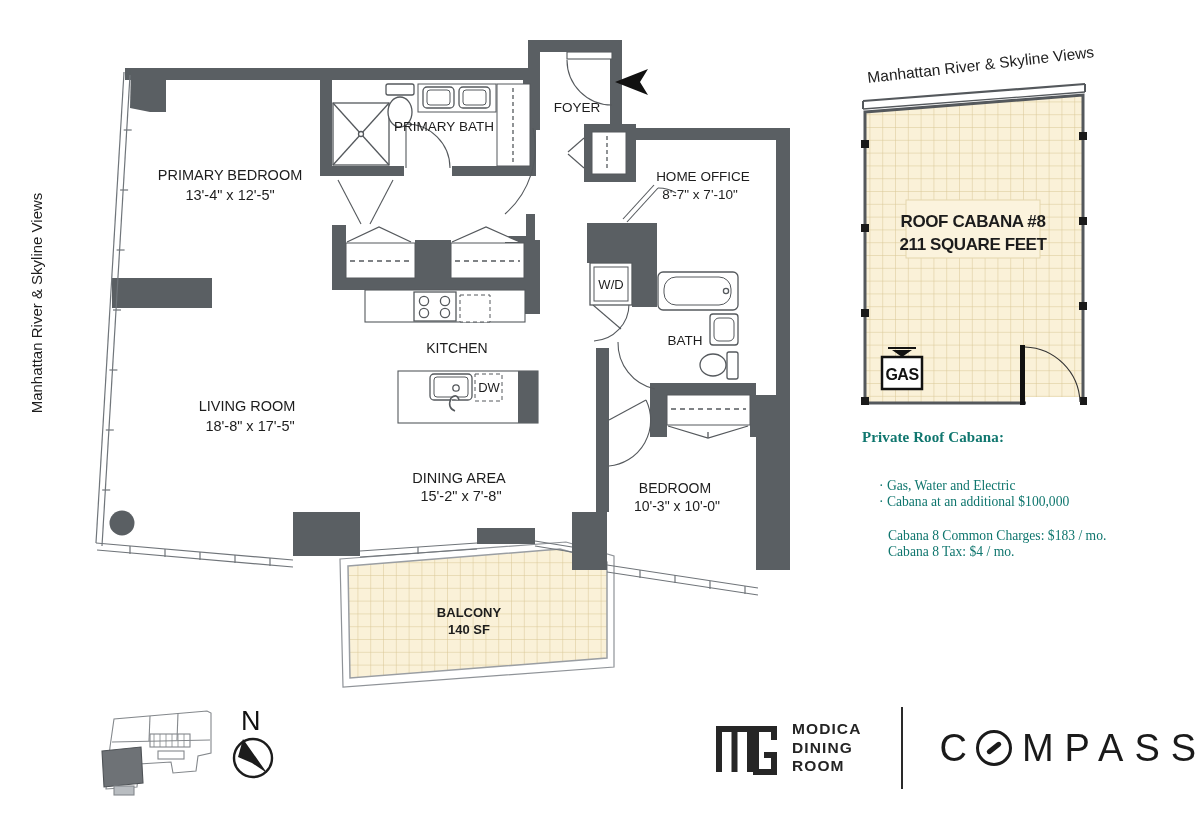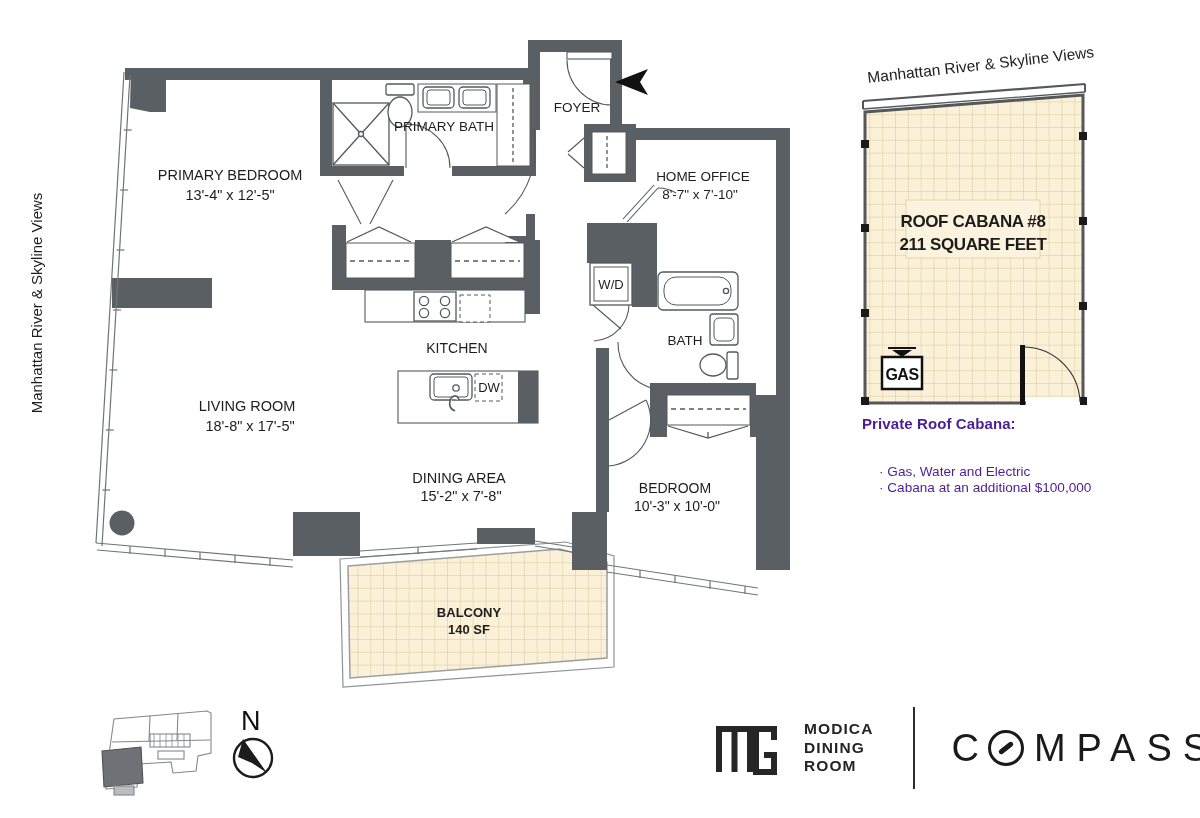--- a/index.html
+++ b/index.html
@@ -1,29 +1,29 @@
 <!DOCTYPE html>
 <html><head>
 <meta charset="utf-8">
 <style>
   html,body{margin:0;padding:0;background:#ffffff;width:1200px;height:818px;overflow:hidden;
     font-family:"Liberation Sans", sans-serif;}
   .stage{position:relative;width:1200px;height:818px;background:#fff;}
   svg text{font-family:"Liberation Sans", sans-serif;}
   
-  .cabana-details{position:absolute;left:862px;top:415px;width:330px;color:#4c1d95;}
+  .cabana-details{position:absolute;left:862px;top:429px;width:330px;color:#0f766e;font-family:Liberation Serif, serif;}
   .cabana-details h3{margin:0;font-size:15px;font-weight:700;letter-spacing:.1px;}
   .cabana-details ul{list-style:none;margin:32px 0 0 0;padding:0 0 0 17px;}
   .cabana-details li{font-size:13.6px;line-height:16.4px;}
   .cabana-details .charges{margin:17px 0 0 0;padding-left:26px;font-size:13.6px;line-height:16.4px;}
   .cabana-details .charges p{margin:0;}
   
   .footer{position:absolute;left:712px;top:703px;height:90px;display:flex;align-items:center;}
   .team{display:flex;align-items:center;}
-  .team-name{margin-left:24px;font-size:15.5px;font-weight:700;letter-spacing:1.1px;
+  .team-name{margin-left:12px;font-size:15.5px;font-weight:700;letter-spacing:1.1px;
     line-height:18.5px;color:#242424;}
   .brand-divider{width:2px;height:82px;background:#2a2a2a;margin:0 36px 0 40px;}
   .compass{display:flex;align-items:center;color:#1a1a1a;font-size:38px;font-weight:400;
     letter-spacing:11px;}
   .o-slash{display:inline-block;width:30px;height:30px;border:3px solid #1a1a1a;border-radius:50%;
     position:relative;margin:0 10px 0 -2px;}
   .o-slash::after{content:"";position:absolute;left:50%;top:50%;width:17px;height:5px;
     background:#1a1a1a;border-radius:3px;transform:translate(-50%,-50%) rotate(-38deg);}
 </style>
 </head>
@@ -313,20 +313,24 @@
   </g>
 </svg>
 
 
 <div class="cabana-details">
   <h3>Private Roof Cabana:</h3>
   <ul>
     <li>· Gas, Water and Electric</li>
     <li>· Cabana at an additional $100,000</li>
   </ul>
+  <div class="charges">
+    <p>Cabana 8 Common Charges: $183 / mo.</p>
+    <p>Cabana 8 Tax: $4 / mo.</p>
+  </div>
 </div>
 
 
 <div class="footer">
   <div class="team">
     <svg width="68" height="58" viewBox="714 716 68 58">
       <path d="M721 769 V726 H752 V769 M736.5 769 V726" stroke="#262626" stroke-width="6" fill="none"></path>
       <path d="M776 737 V726 H758 V769 H776 V752 H766" stroke="#262626" stroke-width="6" fill="none"></path>
     </svg>
     <div class="team-name">

